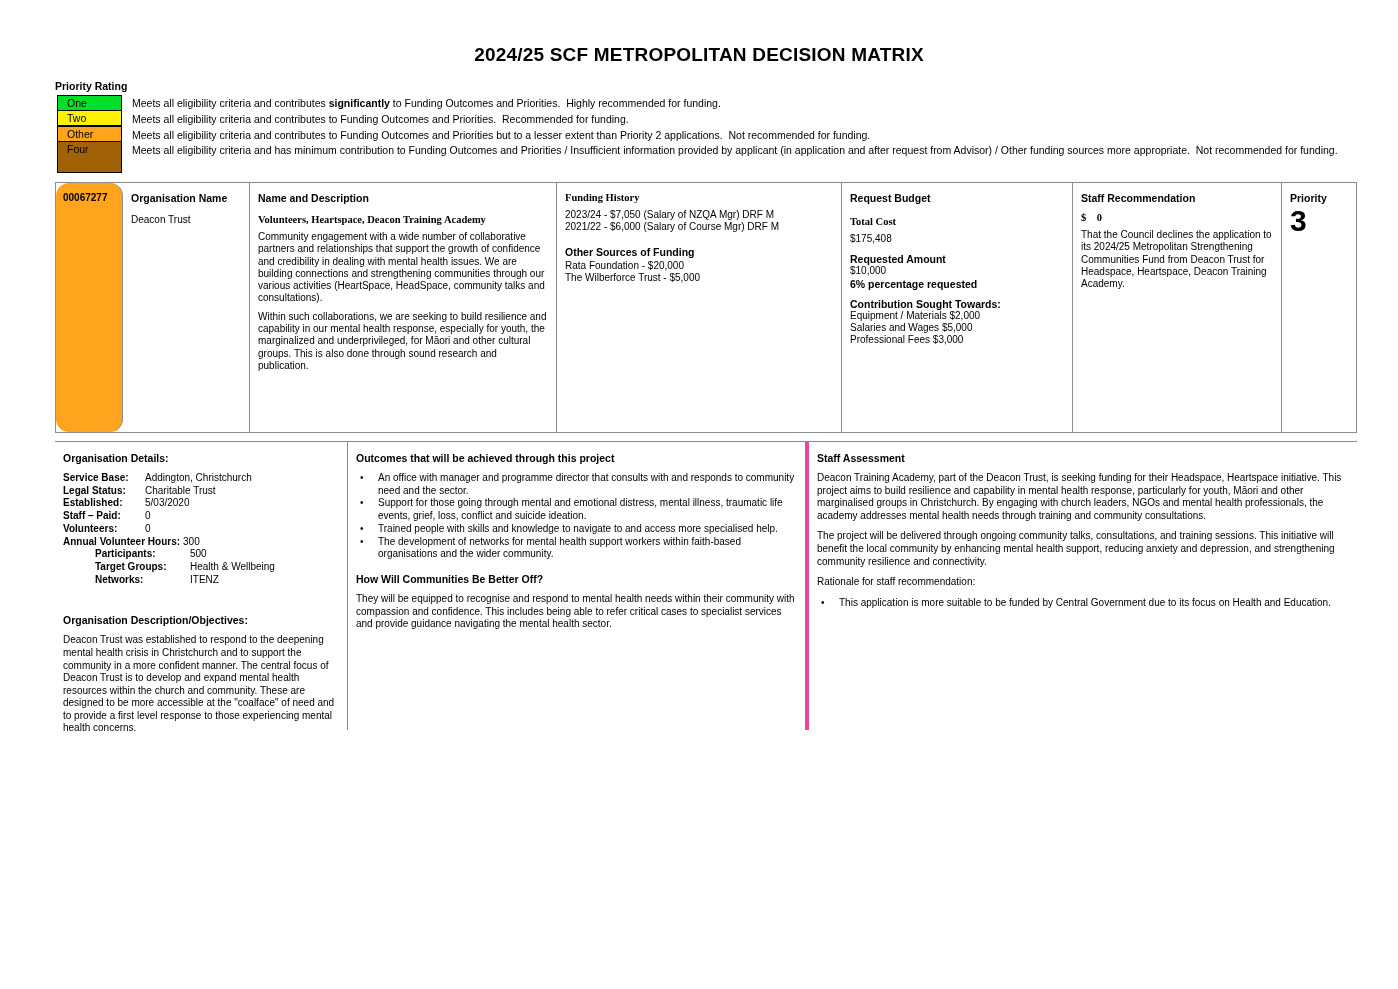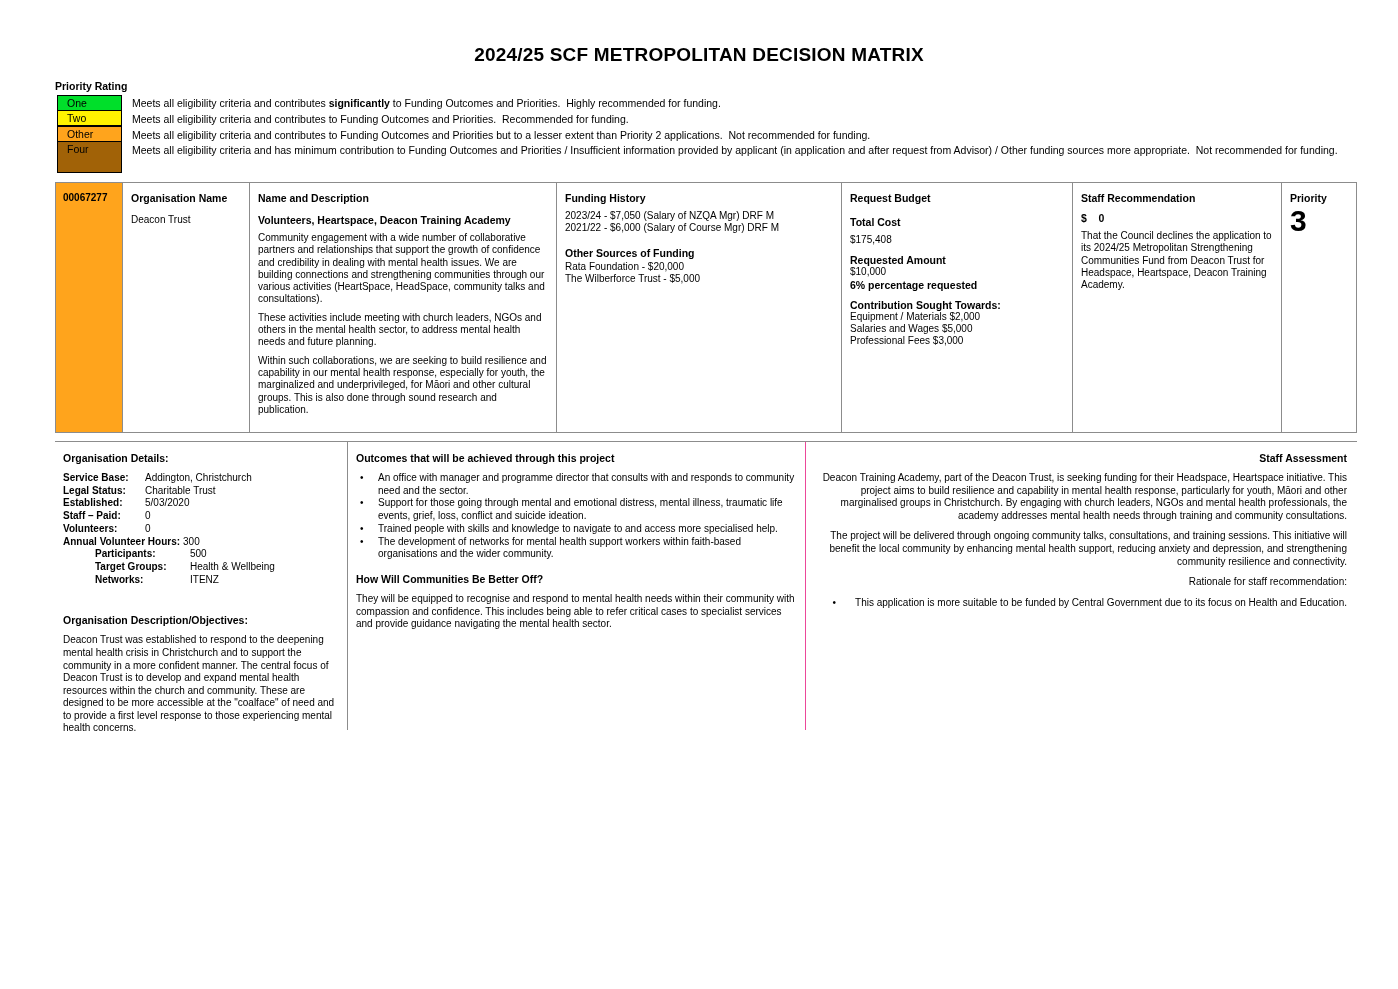--- a/index.html
+++ b/index.html
@@ -28,32 +28,32 @@
   .mcol.org   { width:127px; }
   .mcol.desc  { width:307px; }
   .mcol.fund  { width:285px; }
   .mcol.budg  { width:231px; }
   .mcol.staff { width:209px; }
   .mcol.prio  { width:76px; flex:1; }
   .bold { font-weight:bold; }
   .hdr { font-weight:bold; font-size:10.5px; }
   .line { line-height:12.3px; }
   .mcol p { line-height:12.3px; margin-bottom:6px; }
-  .mb2{margin-bottom:2px;} .mb6{margin-bottom:6px;} .mb8{margin-bottom:8px;}
+  .mb2{margin-bottom:2px;} .mb6{margin-bottom:6px;font-family:Liberation Serif, serif;} .mb8{margin-bottom:8px;}
   .mb10{margin-bottom:10px;} .mb16{margin-bottom:12px;} .mt20{margin-top:12px;}
-  .orange-cell { background:#FFA41C; }
+  .orange-cell { background:#FFA41C;border-radius:13px; }
   .prio-num { font-size:30px; font-weight:bold; line-height:30px; }
   .pre { white-space:pre; }
 
   .details { position:absolute; left:55px; top:441px; width:1302px; height:289px;
              border-top:1px solid #8c8c8c; display:flex; }
   .dcol { padding:10px 10px 0 8px; }
   .dcol.a { width:292px; }
   .dcol.b { width:458px; border-left:1px solid #8c8c8c; }
-  .dcol.c { width:552px; border-left:1px solid #ec4899;text-align:right; }
+  .dcol.c { width:552px; border-left:4px solid #ec4899; }
   .dcol h3 { font-size:10.5px; font-weight:bold; margin-bottom:8px; }
   .od-row { line-height:12.7px; }
   .od-row .lbl { font-weight:bold; }
   .od-row .w82 { display:inline-block; width:82px; }
   .od-row .w127 { display:inline-block; width:127px;padding-left:32px; }
   .od-row .inline { margin-right:3px; }
   .dcol p { line-height:12.6px; margin-bottom:8px; }
   .bullets { margin-bottom:6px; }
   .bullet { display:flex; line-height:12.7px; }
   .bullet .dot { width:22px; padding-left:4px; }
@@ -93,21 +93,20 @@
       <span class="bold">00067277</span>
     </div>
     <div class="mcol org">
       <div class="hdr mb10">Organisation Name</div>
       <div class="line">Deacon Trust</div>
     </div>
     <div class="mcol desc">
       <div class="hdr mb10">Name and Description</div>
       <div class="hdr mb6">Volunteers, Heartspace, Deacon Training Academy</div>
       <p>Community engagement with a wide number of collaborative partners and relationships that support the growth of confidence and credibility in dealing with mental health issues. We are building connections and strengthening communities through our various activities (HeartSpace, HeadSpace, community talks and consultations).</p>
-      <p>These activities include meeting with church leaders, NGOs and others in the mental health sector, to address mental health needs and future planning.</p>
       <p>Within such collaborations, we are seeking to build resilience and capability in our mental health response, especially for youth, the marginalized and underprivileged, for Māori and other cultural groups. This is also done through sound research and publication.</p>
     </div>
     <div class="mcol fund">
       <div class="hdr mb6">Funding History</div>
       <div class="line">2023/24 - $7,050 (Salary of NZQA Mgr) DRF M</div>
       <div class="line">2021/22 - $6,000 (Salary of Course Mgr) DRF M</div>
       <div class="hdr mt20 mb2">Other Sources of Funding</div>
       <div class="line">Rata Foundation - $20,000</div>
       <div class="line">The Wilberforce Trust - $5,000</div>
     </div>

